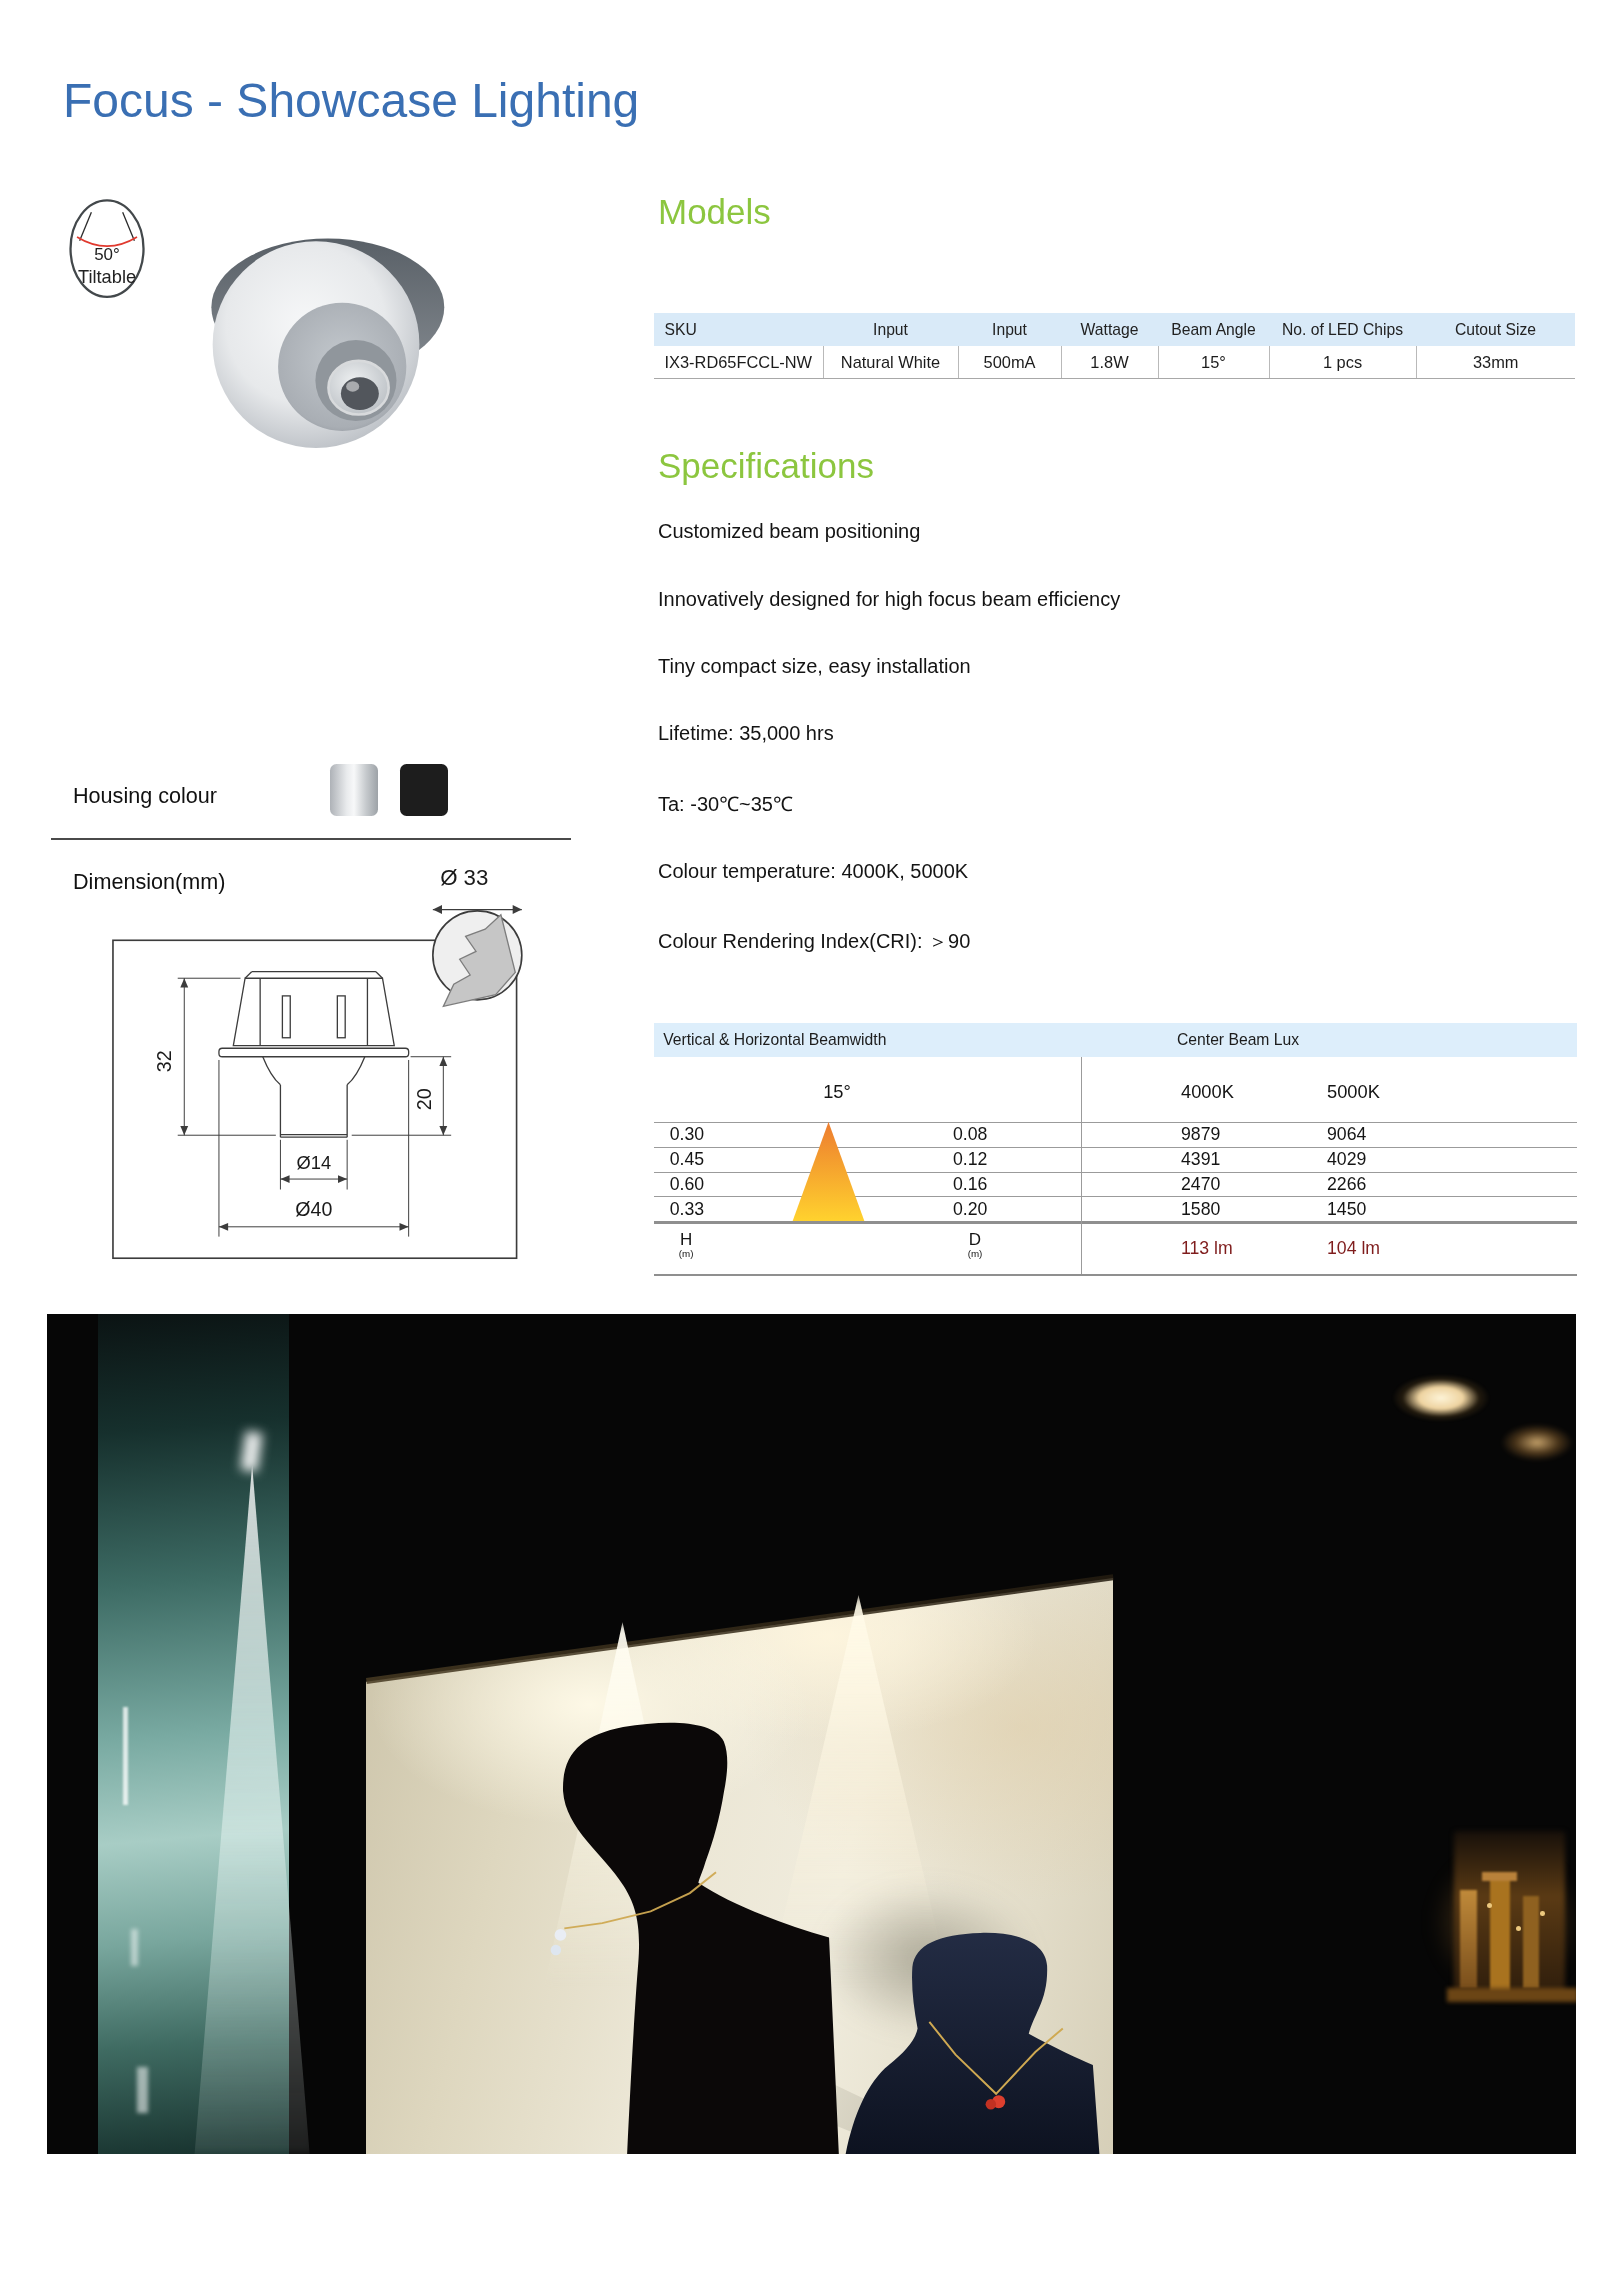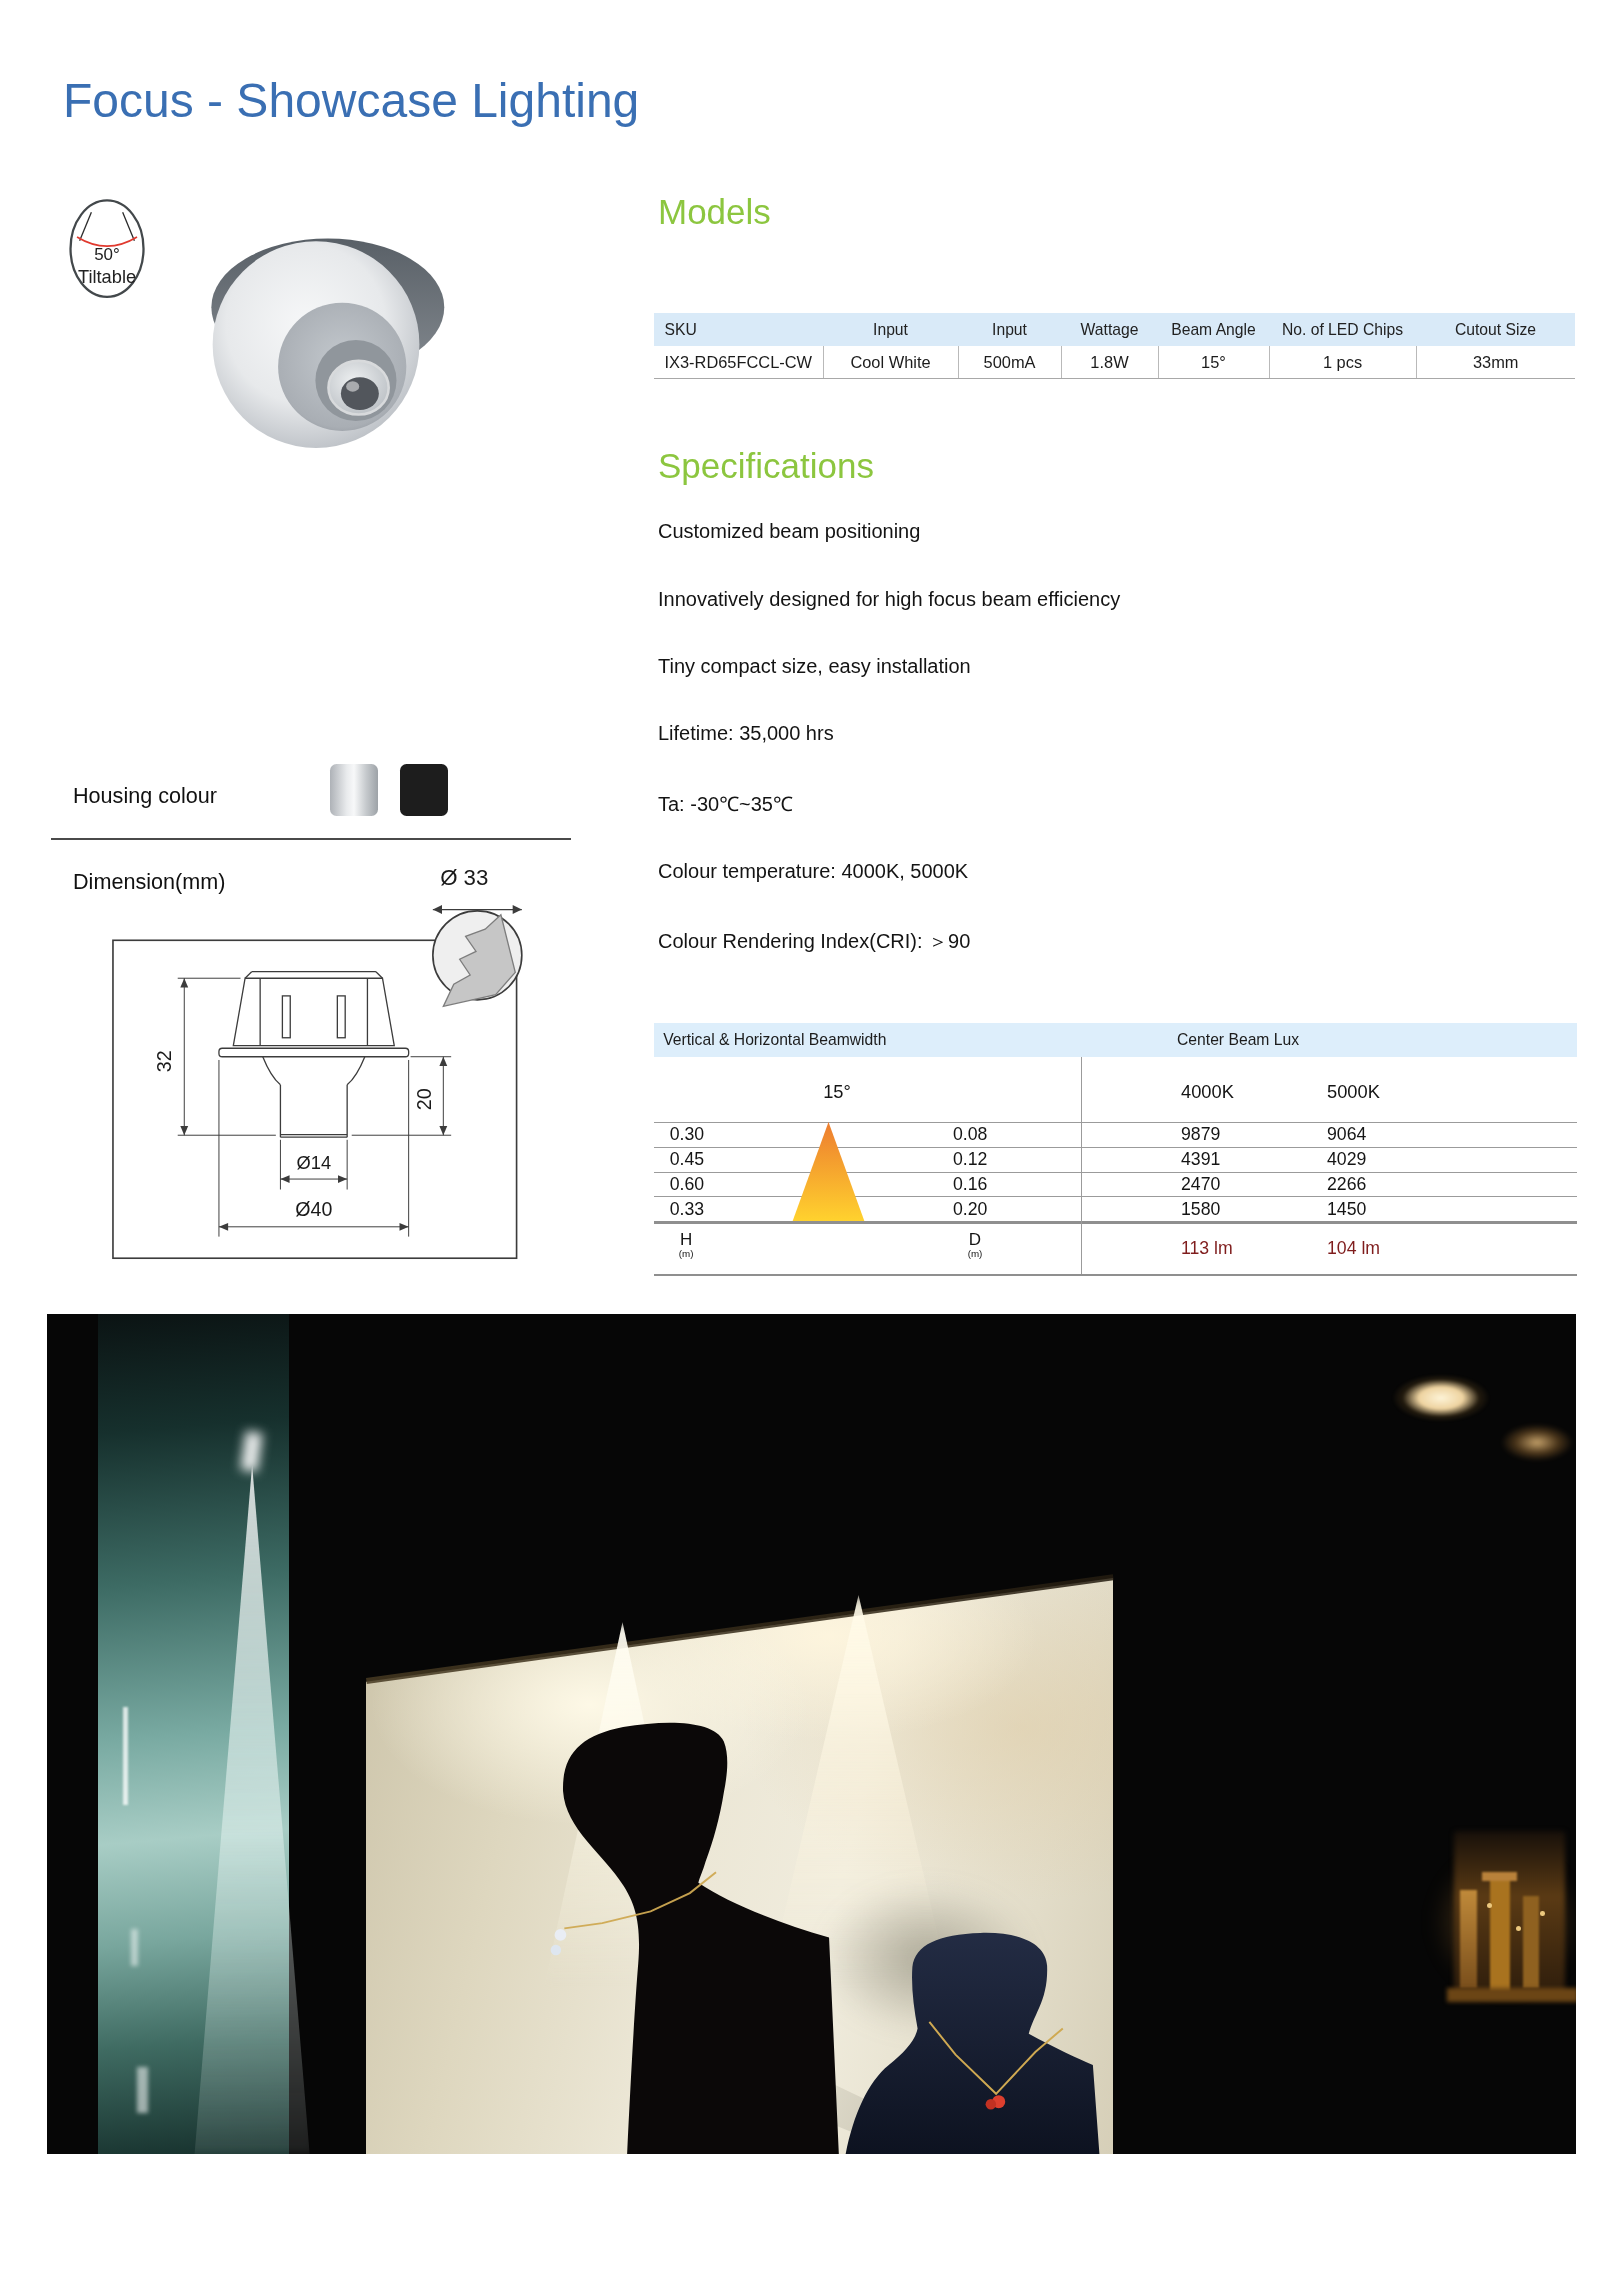--- a/index.html
+++ b/index.html
@@ -122,22 +122,22 @@
       <th>Input</th>
       <th>Input</th>
       <th>Wattage</th>
       <th>Beam Angle</th>
       <th>No. of LED Chips</th>
       <th>Cutout Size</th>
     </tr>
   </thead>
   <tbody>
     <tr>
-      <td class="sku">IX3-RD65FCCL-CW</td>
-      <td>Cool White</td>
+      <td class="sku">IX3-RD65FCCL-NW</td>
+      <td>Natural White</td>
       <td>500mA</td>
       <td>1.8W</td>
       <td>15°</td>
       <td>1 pcs</td>
       <td>33mm</td>
     </tr>
   </tbody>
 </table>
 
 <div class="abs section-heading" style="left:658px;top:446px">Specifications</div>

